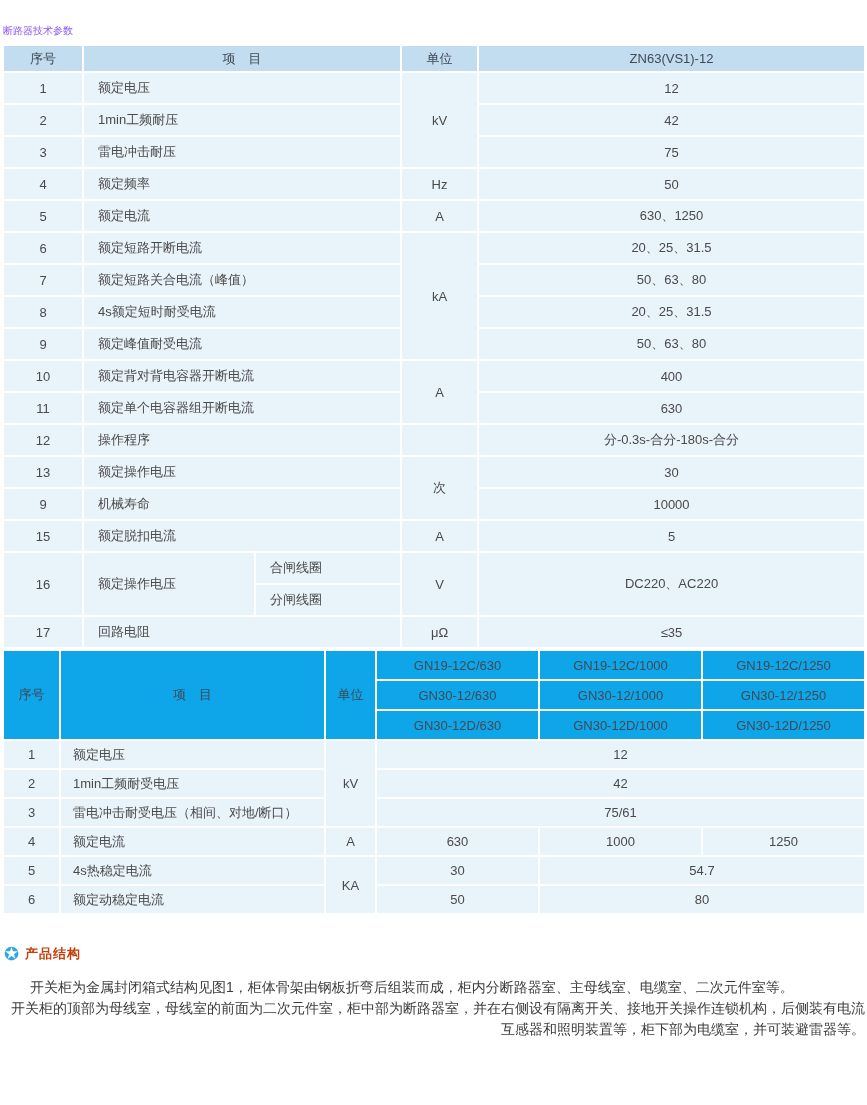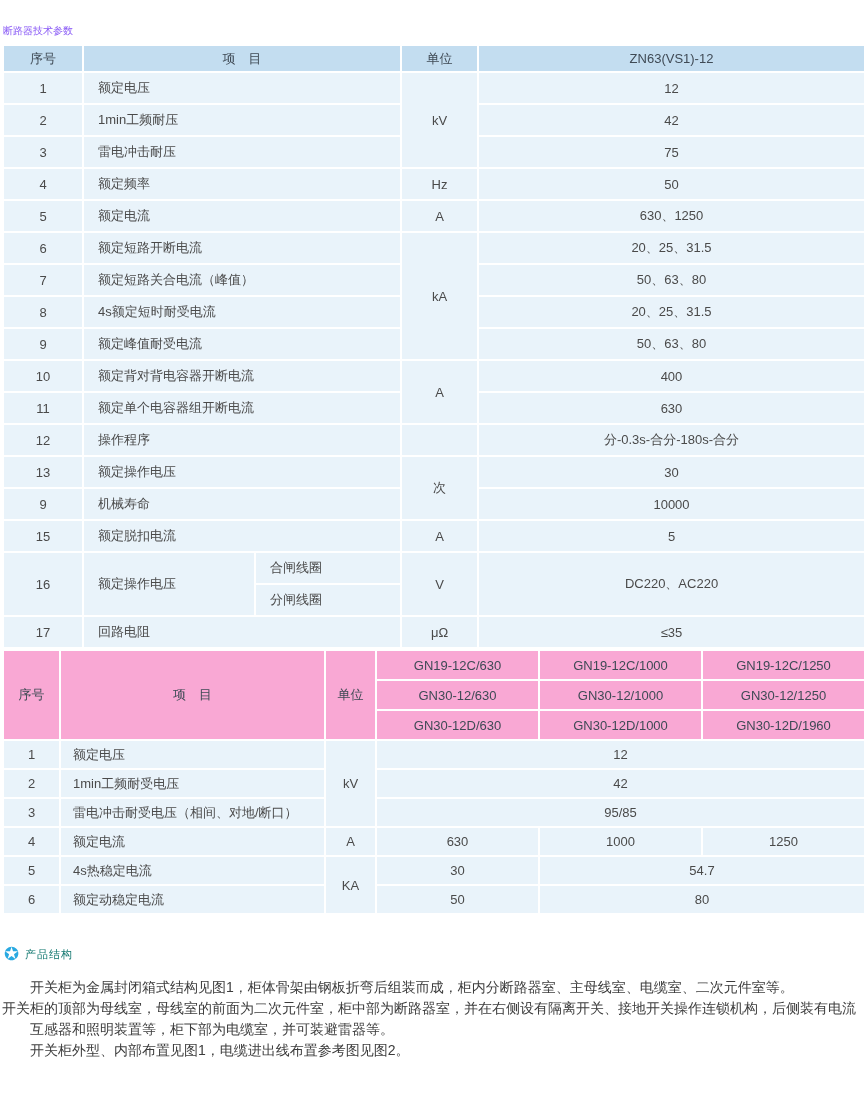--- a/index.html
+++ b/index.html
@@ -25,31 +25,31 @@
     background:#e9f3fa;
     text-align:center; vertical-align:middle;
     color:#4a4a4a; padding:0;
     overflow:hidden; white-space:nowrap;
   }
   .t1 td { height:30px; }
   .t1 tr.head td { height:25px; }
   .t2 td { height:27px; }
   .t2 tr.head td { height:28px; }
   tr.head td { background:#c3ddf0; color:#3f4a55; }
-  .t2 tr.head td { background:#f9a8d4;margin-top:32px; }
+  .t2 tr.head td { background:#0ea5e9;margin-top:32px; }
   td.item { text-align:left; padding-left:14px;margin-top:9px; }
   .t2 td.item { padding-left:12px; }
 
   .section-head { margin:28px 0 10px 0; padding-left:2px; }
   .star-icon { color:#29a9e1; font-size:18px; vertical-align:-2px; margin-right:6px; }
-  .section-title { color:#0f766e; font-size:11px; font-weight:normal; letter-spacing:1px; }
+  .section-title { color:#c2410c; font-size:13px; font-weight:bold; letter-spacing:1px; }
 
   .paras { font-size:14px; line-height:21px; color:#3c3c3c; margin-top:12px; }
   .p-indent { text-indent:2em; margin:0; }
-  .p-hang   { padding-left:2em; text-indent:-2em; margin:0; }
+  .p-hang   { padding-left:2em; text-indent:-2em; margin:0;text-align:right; }
 </style>
 </head>
 <body>
 
 <div class="wrap">
 
   <div class="tbl-title">断路器技术参数</div>
 
   <table class="t1">
     <colgroup>
@@ -188,37 +188,37 @@
       <td>GN19-12C/1250</td>
     </tr>
     <tr class="head">
       <td>GN30-12/630</td>
       <td>GN30-12/1000</td>
       <td>GN30-12/1250</td>
     </tr>
     <tr class="head">
       <td>GN30-12D/630</td>
       <td>GN30-12D/1000</td>
-      <td>GN30-12D/1960</td>
+      <td>GN30-12D/1250</td>
     </tr>
     <tr>
       <td>1</td>
       <td class="item">额定电压</td>
       <td rowspan="3">kV</td>
       <td colspan="3">12</td>
     </tr>
     <tr>
       <td>2</td>
       <td class="item">1min工频耐受电压</td>
       <td colspan="3">42</td>
     </tr>
     <tr>
       <td>3</td>
       <td class="item">雷电冲击耐受电压（相间、对地/断口）</td>
-      <td colspan="3">95/85</td>
+      <td colspan="3">75/61</td>
     </tr>
     <tr>
       <td>4</td>
       <td class="item">额定电流</td>
       <td>A</td>
       <td>630</td>
       <td>1000</td>
       <td>1250</td>
     </tr>
     <tr>
@@ -237,16 +237,15 @@
   </tbody>
     </table>
 
   <div class="section-head">
     <span class="star-icon">✪</span><span class="section-title">产品结构</span>
   </div>
 
   <div class="paras">
     <p class="p-indent">开关柜为金属封闭箱式结构见图1，柜体骨架由钢板折弯后组装而成，柜内分断路器室、主母线室、电缆室、二次元件室等。</p>
     <p class="p-hang">开关柜的顶部为母线室，母线室的前面为二次元件室，柜中部为断路器室，并在右侧设有隔离开关、接地开关操作连锁机构，后侧装有电流互感器和照明装置等，柜下部为电缆室，并可装避雷器等。</p>
-    <p class="p-indent">开关柜外型、内部布置见图1，电缆进出线布置参考图见图2。</p>
   </div>
 
 </div>
 
 </body></html>

